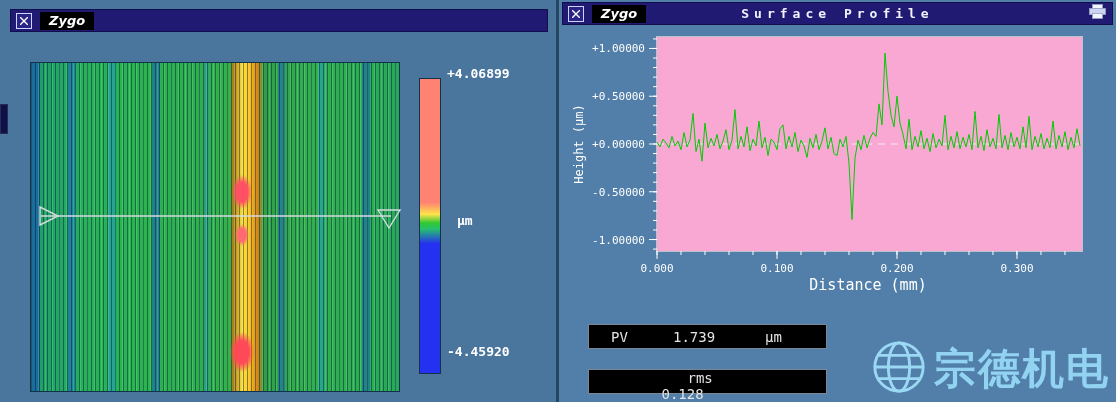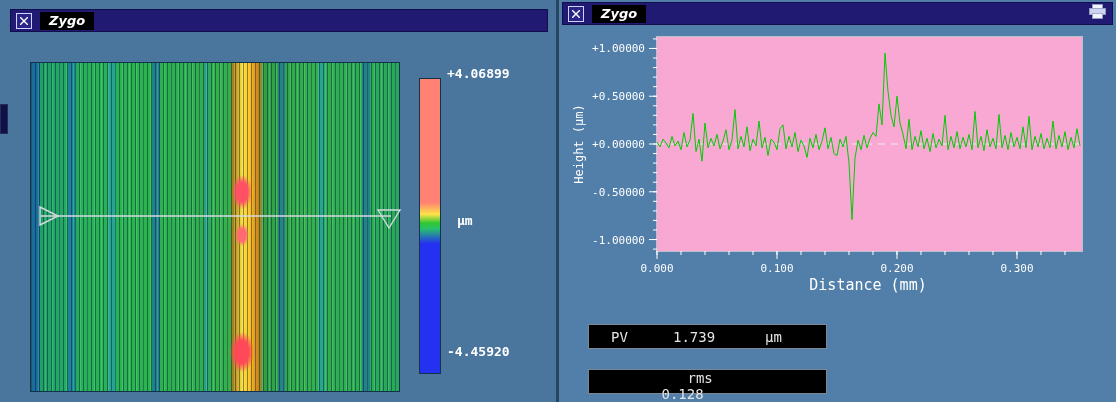--- a/index.html
+++ b/index.html
@@ -111,20 +111,21 @@
   <div class="win win-right">
     <div class="titlebar tb-right">
       <div class="close-box">
         <span>
           <svg width="8" height="8" viewBox="0 0 8 8">
               <path d="M0 0 L8 8 M8 0 L0 8" stroke="#ffffff" stroke-width="1.4"></path>
             </svg>
         </span>
       </div>
       <div class="zygo-logo">Zygo</div>
+      <div class="tb-title">Surface Profile</div>
       <div class="print-icon">
         <svg width="17" height="15" viewBox="0 0 17 15">
           <rect x="3.5" y="0.5" width="10" height="4" fill="#f2f4ff" stroke="#9aa2c8" stroke-width="0.8"></rect>
           <rect x="0.5" y="4.5" width="16" height="6" fill="#cdd4ef" stroke="#9aa2c8" stroke-width="0.8"></rect>
           <rect x="3.5" y="9.5" width="10" height="5" fill="#f2f4ff" stroke="#9aa2c8" stroke-width="0.8"></rect>
         </svg>
       </div>
     </div>
 
     <div class="ylab">Height (µm)</div>
@@ -202,14 +203,26 @@
     </div>
     <div class="readout readout-rms">
       <span class="ro-label">rms</span>
       <span class="ro-value">0.128</span>
       <span class="ro-unit">µm</span>
     </div>
   </div>
 
   <div class="edge-tab"></div>
 
+  <div class="watermark">
+    <span>
+      <svg width="58" height="58" viewBox="0 0 60 60" fill="none" stroke="#9bd8f4" stroke-width="3">
+        <circle cx="30" cy="30" r="25"></circle>
+        <ellipse cx="30" cy="30" rx="11" ry="25"></ellipse>
+        <line x1="5" y1="30" x2="55" y2="30"></line>
+        <line x1="9" y1="18" x2="51" y2="18"></line>
+        <line x1="9" y1="42" x2="51" y2="42"></line>
+      </svg>
+    </span>
+    <span class="wm-text">宗德机电</span>
+  </div>
 
 </div>
 
 </body></html>

